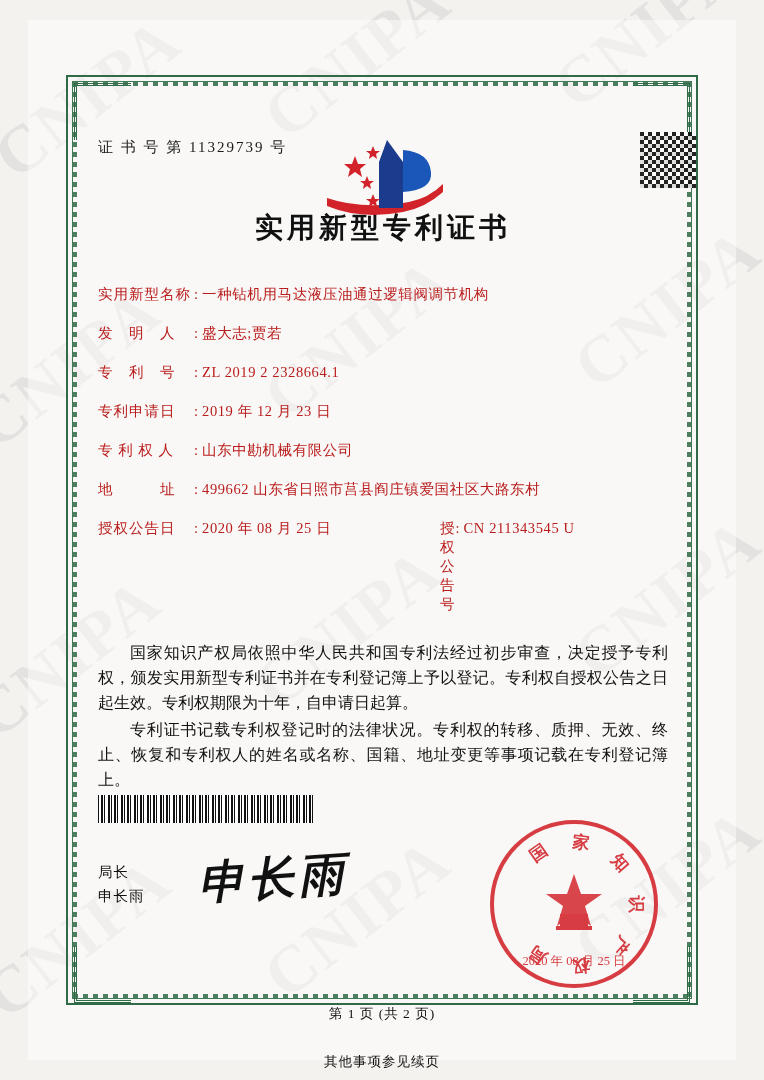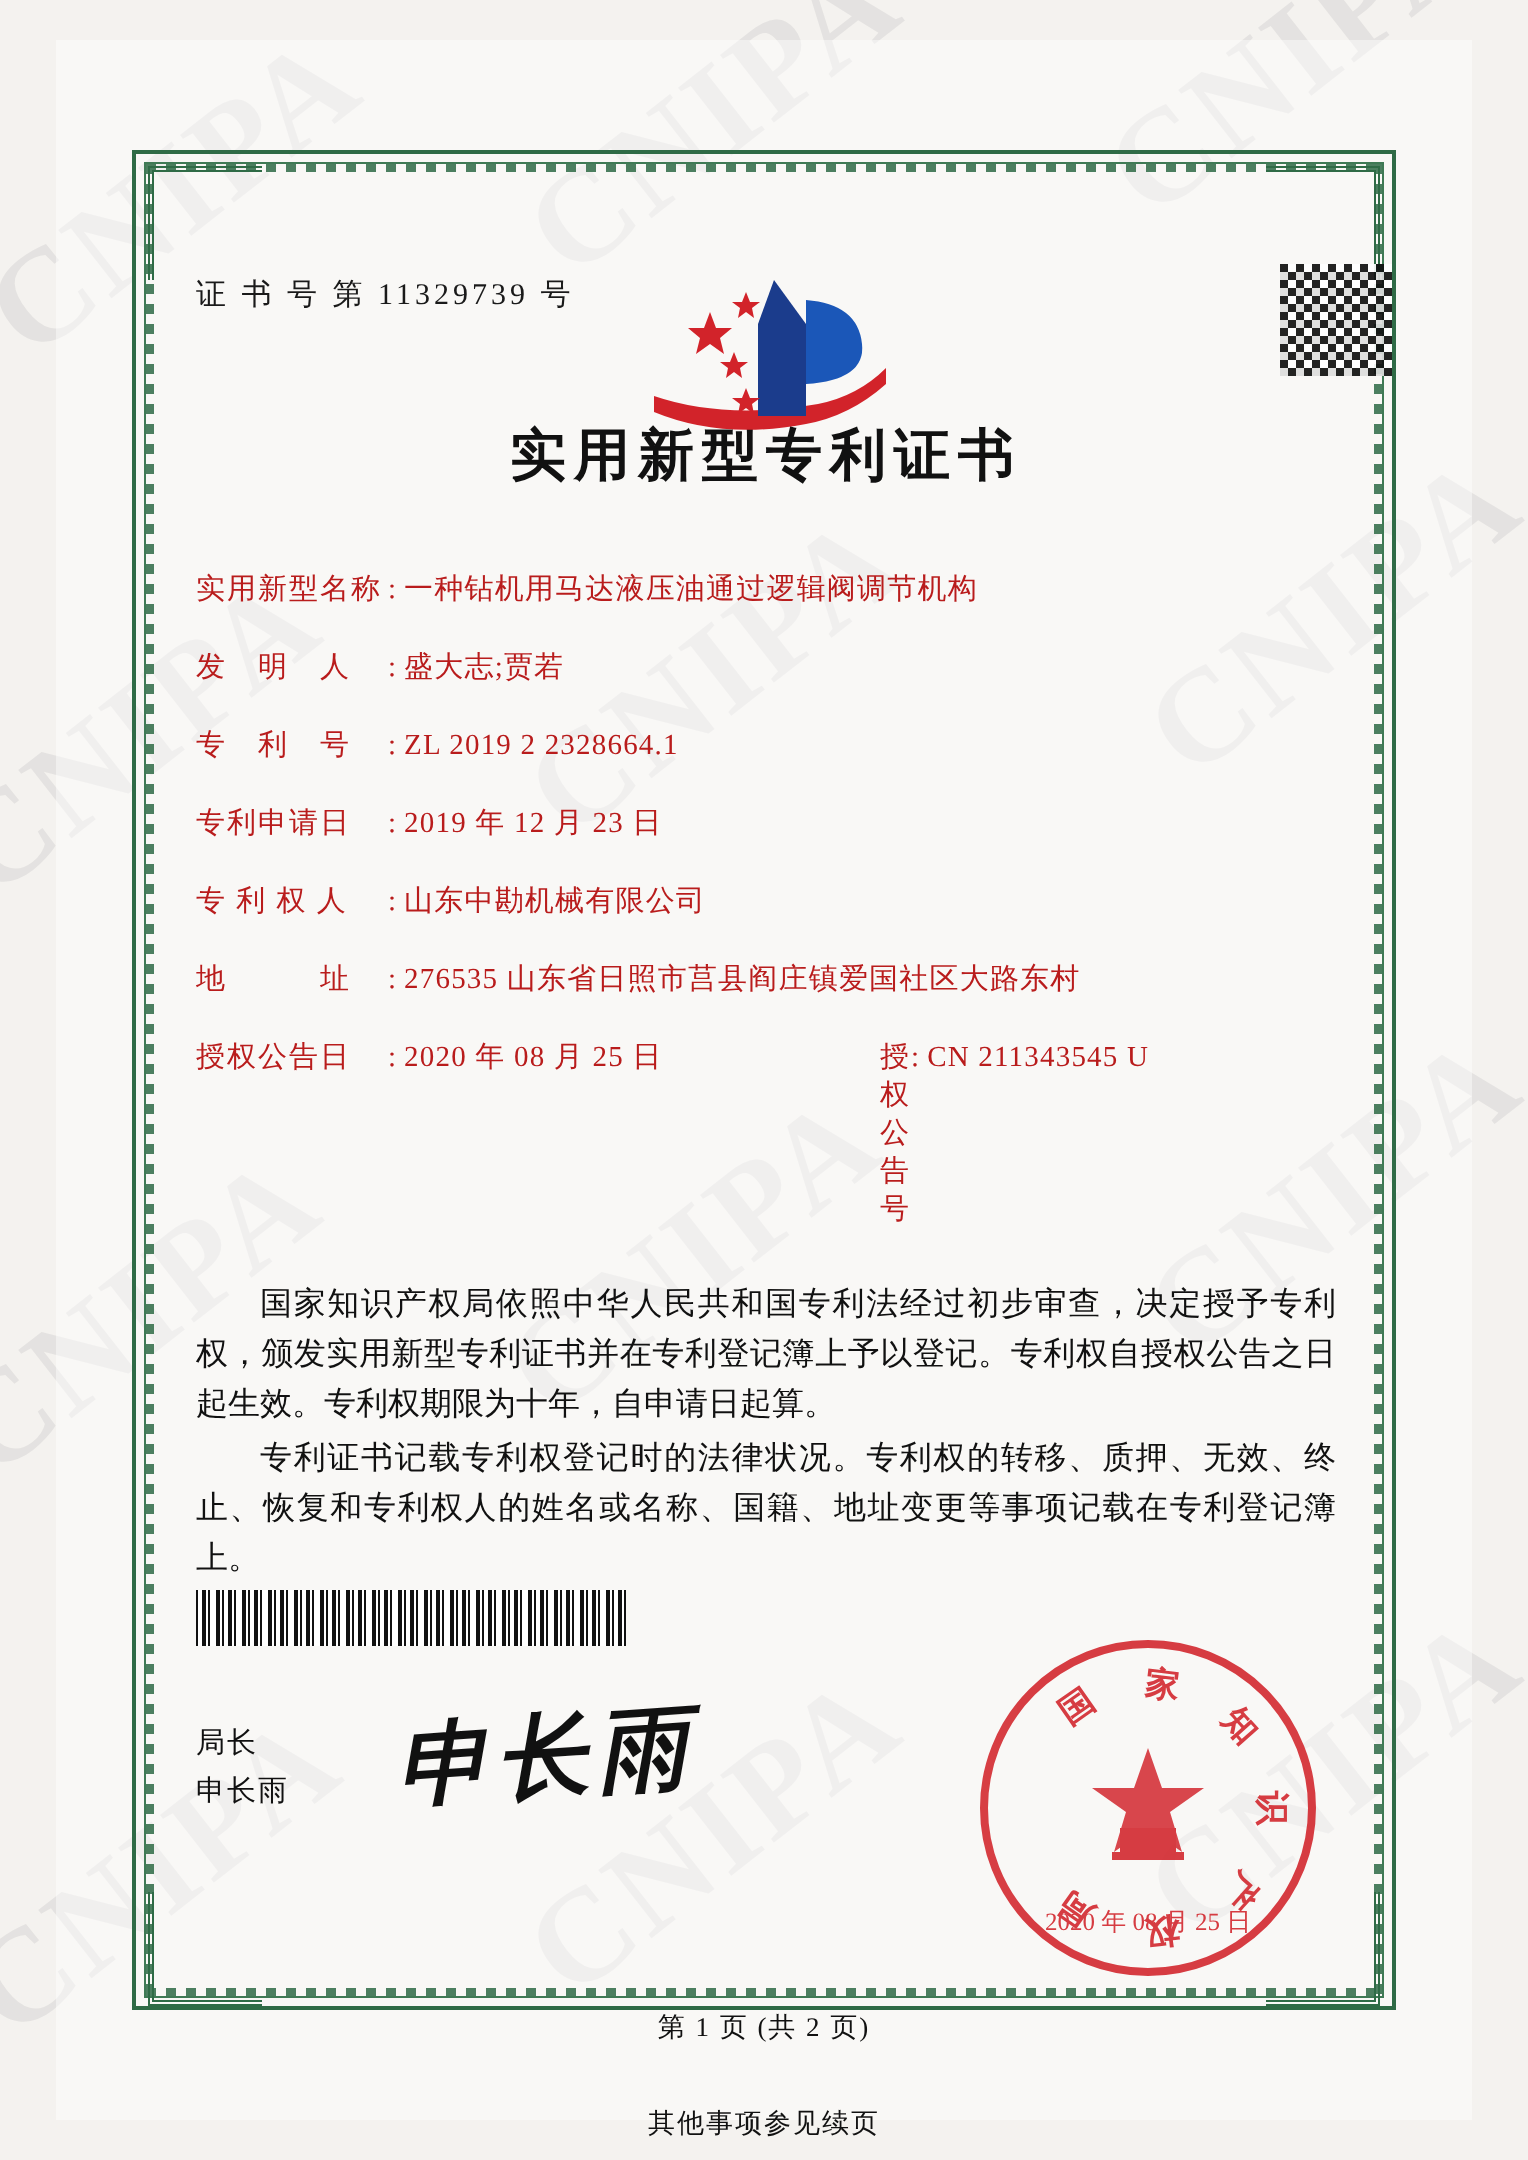--- a/index.html
+++ b/index.html
@@ -346,21 +346,21 @@
         <span class="field-value">2019 年 12 月 23 日</span>
       </div>
       <div class="field-row">
         <span class="field-label">专 利 权 人</span>
         <span class="field-colon">:</span>
         <span class="field-value">山东中勘机械有限公司</span>
       </div>
       <div class="field-row">
         <span class="field-label">地　　　址</span>
         <span class="field-colon">:</span>
-        <span class="field-value">276535  山东省日照市莒县阎庄镇爱国社区大路东村</span>
+        <span class="field-value">499662  山东省日照市莒县阎庄镇爱国社区大路东村</span>
       </div>
       <div class="field-row dual">
         <span class="field-label">授权公告日</span>
         <span class="field-colon">:</span>
         <span class="field-value">2020 年 08 月 25 日</span>
         <span class="sub-label">授权公告号</span>
         <span class="field-colon">:</span>
         <span class="field-value">CN 211343545 U</span>
       </div>
     </div>

